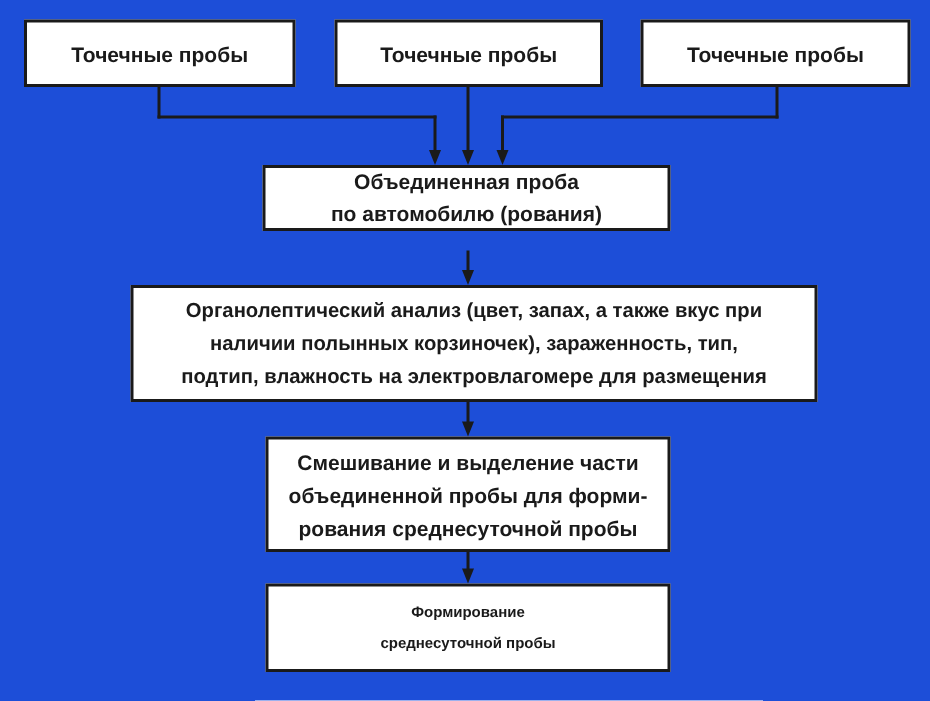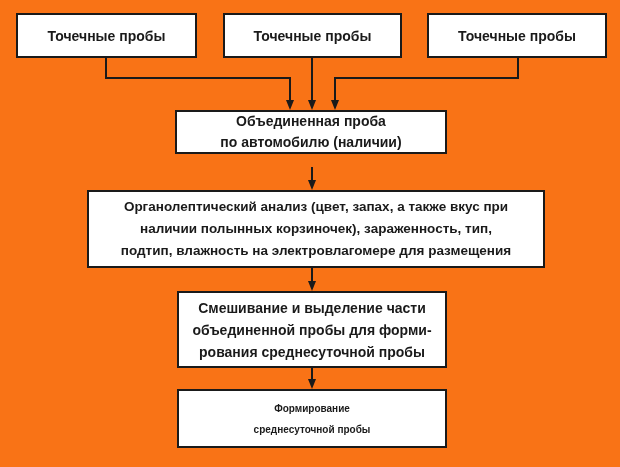--- a/index.html
+++ b/index.html
@@ -4,21 +4,21 @@
 <style>
   html, body {
     margin: 0;
     padding: 0;
     background: #ffffff;
   }
   .canvas {
     position: relative;
     width: 620px;
     height: 467px;
-    background: #f97316;
+    background: #1d4ed8;
     font-family: "Liberation Sans", sans-serif;
     overflow: hidden;
   }
   .box {
     position: absolute;
     box-sizing: border-box;
     border: 2px solid #1a1a1a;
     background: #ffffff;
     color: #1a1a1a;
     display: flex;
@@ -60,21 +60,21 @@
   </div>
   <div class="box b-spot2">
     <div>Точечные пробы</div>
   </div>
   <div class="box b-spot3">
     <div>Точечные пробы</div>
   </div>
 
   <div class="box b-comb">
     <div>Объединенная проба</div>
-    <div>по автомобилю (наличии)</div>
+    <div>по автомобилю (рования)</div>
   </div>
 
   <div class="box b-organo">
     <div>Органолептический анализ (цвет, запах, а также вкус при</div>
     <div>наличии полынных корзиночек), зараженность, тип,</div>
     <div>подтип, влажность на электровлагомере для размещения</div>
   </div>
 
   <div class="box b-mix">
     <div>Смешивание и выделение части</div>

